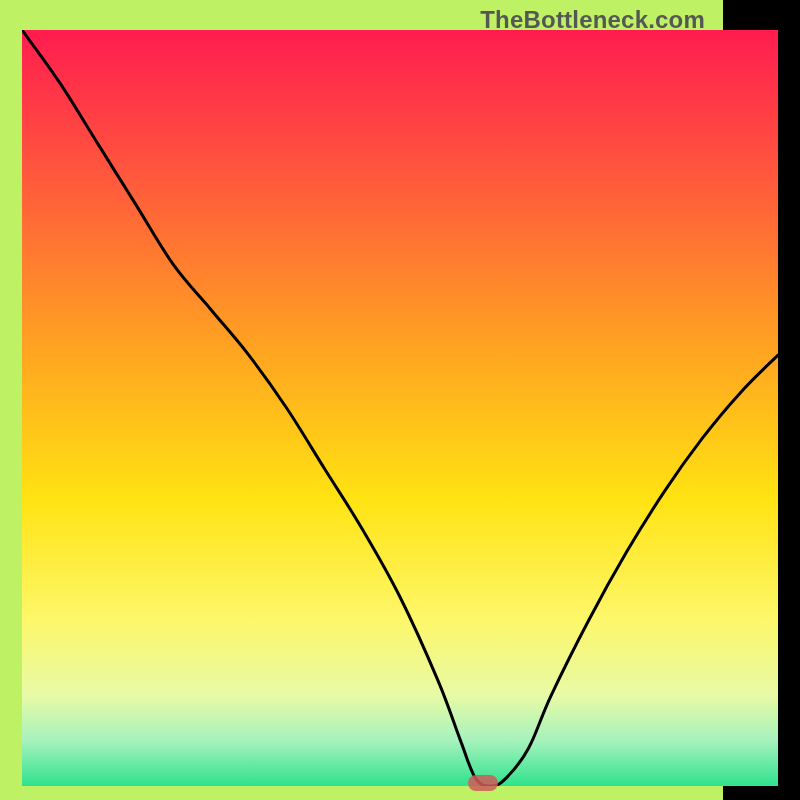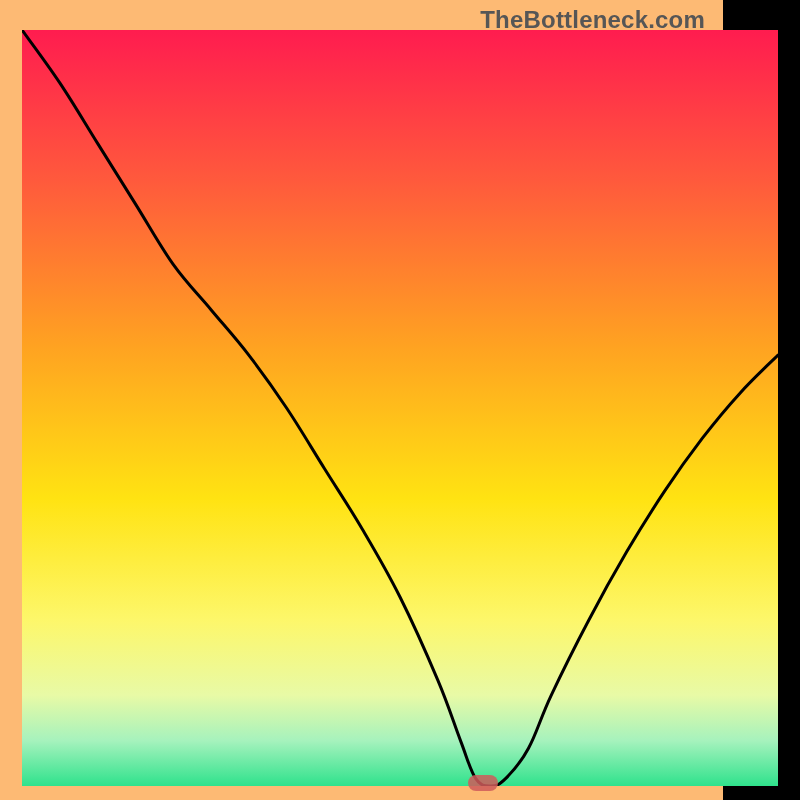--- a/index.html
+++ b/index.html
@@ -7,21 +7,21 @@
     padding: 0;
     width: 800px;
     height: 800px;
     background: #000;
     overflow: hidden;
   }
   .frame {
     position: relative;
     width: 723px;
     height: 800px;
-    background: #fdba74;
+    background: #bef264;
   }
   .watermark {
     position: absolute;
     top: 6px;
     right: 18px;
     font-family: Arial, Helvetica, sans-serif;
     font-size: 24px;
     font-weight: 600;
     color: #565656;
     letter-spacing: 0.2px;

